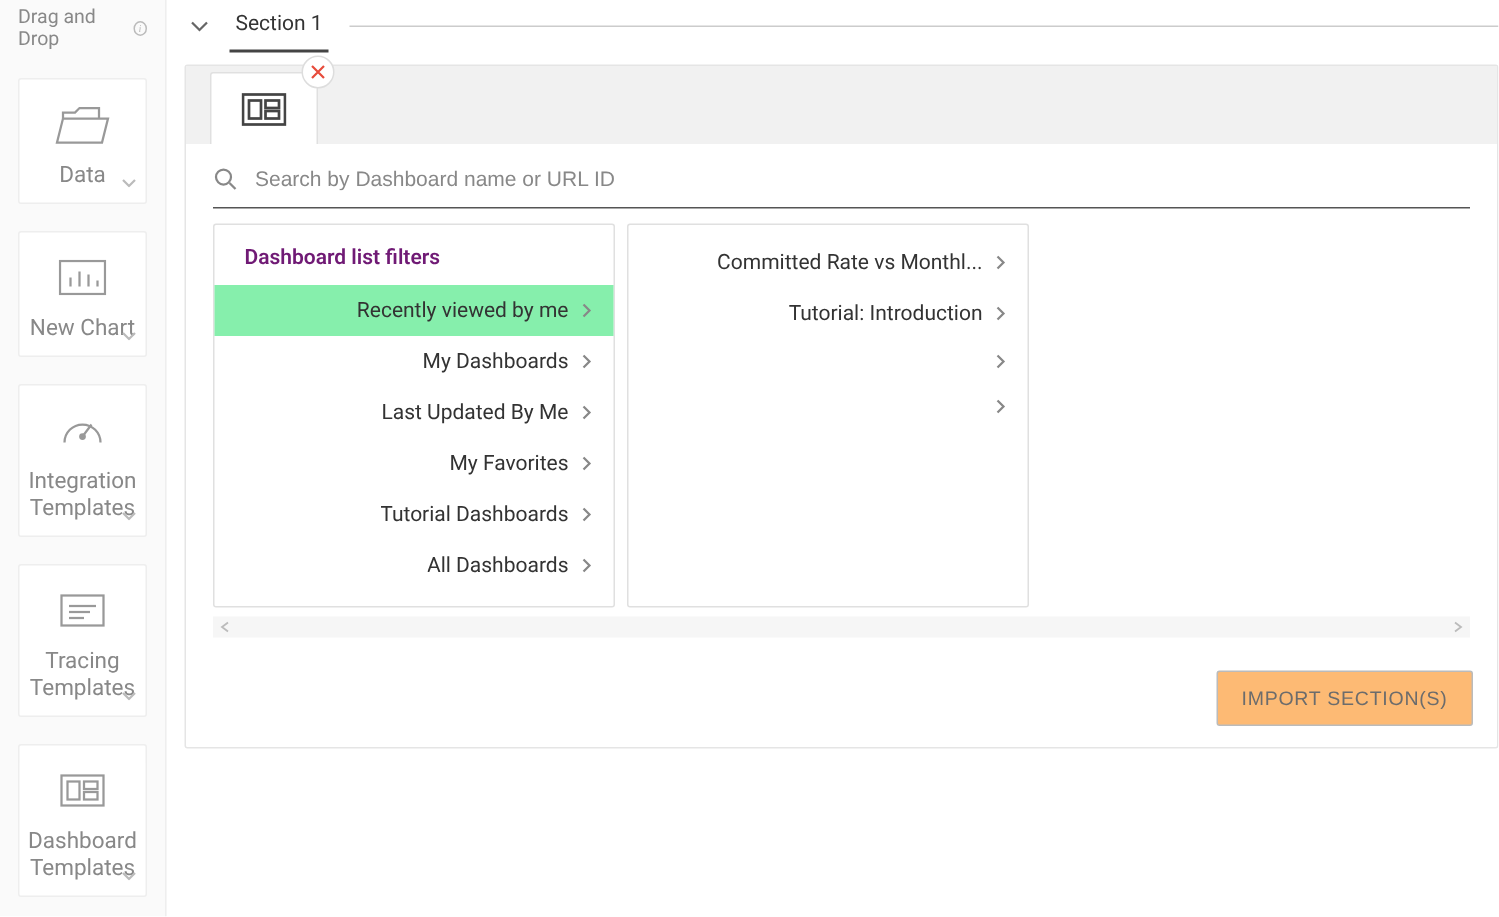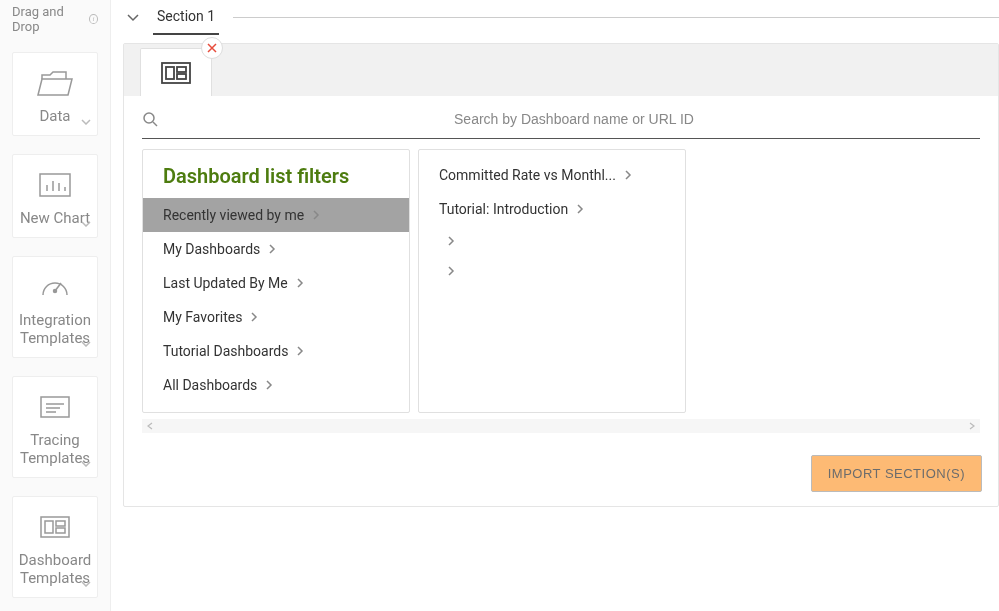--- a/index.html
+++ b/index.html
@@ -168,59 +168,58 @@
     padding: 4px 0 10px;
   }
   .search-row svg { color: #888; }
   .search-input {
     border: none;
     outline: none;
     flex: 1;
     font-size: 14px;
     color: #555;
     background: transparent;
-    text-align: center;
   }
   .search-input::placeholder { color: #888; }
 
   .lists {
     display: flex;
     gap: 8px;
     margin-top: 10px;
   }
   .list-col {
     border: 1px solid #e0e0e0;
     border-radius: 2px;
     width: 268px;
     min-height: 250px;
     padding-bottom: 10px;
   }
   .list-heading {
     font-weight: 600;
-    font-size: 20px;
+    font-size: 14px;
     padding: 14px 20px 10px;
-    color: #4d7c0f;
+    color: #701a75;
   }
   .list-item {
     padding: 9px 14px 9px 20px;
     font-size: 14px;
     color: #333;
     display: flex;
     align-items: center;
-    justify-content: flex-start;
+    justify-content: flex-end;
     cursor: pointer;
     white-space: nowrap;
     overflow: hidden;
   }
   .list-item span:first-child {
     overflow: hidden;
     text-overflow: ellipsis;
   }
   .list-item.selected {
-    background: #a3a3a3;
+    background: #86efac;
   }
   .chev {
     color: #888;
     flex-shrink: 0;
     margin-left: 8px;
   }
 
   .hscroll {
     display: flex;
     align-items: center;

